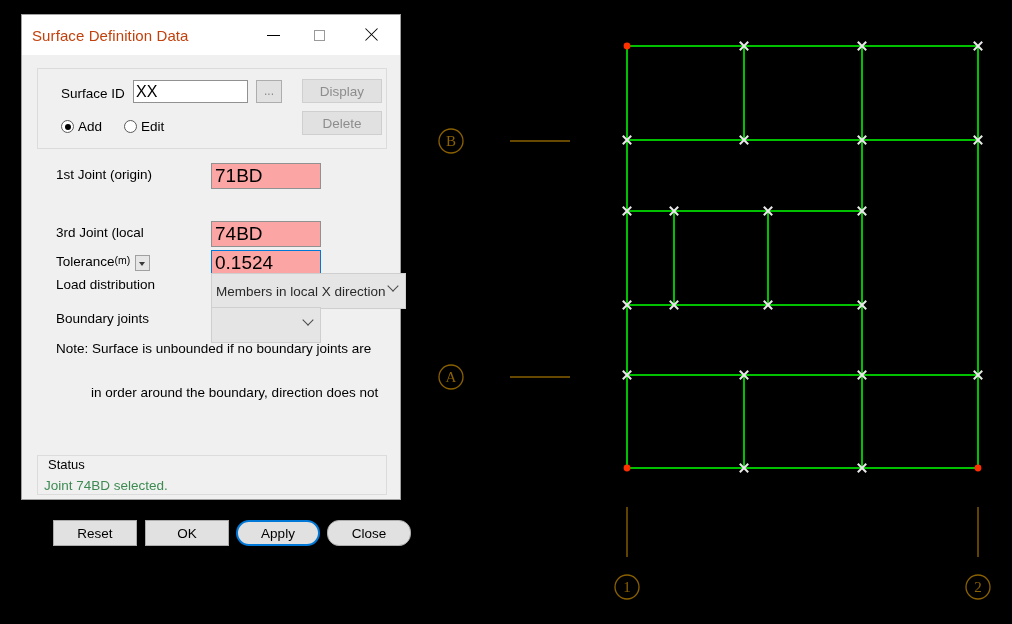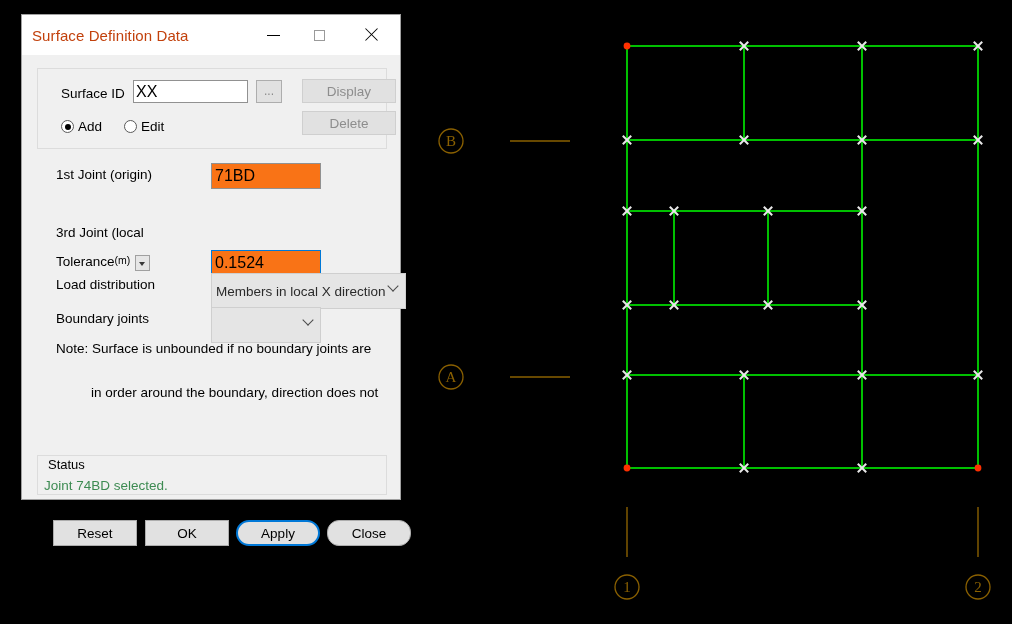--- a/index.html
+++ b/index.html
@@ -124,21 +124,21 @@
     border: 1px solid #adadad;
     color: #8a8a8a;
     font-size: 12px;
     line-height: 14px;
     text-align: center;
     box-sizing: border-box;
     padding-top: 3px;
   }
   #btn-display, #btn-delete {
     position: absolute; left: 264px;
-    width: 94px; height: 24px;
+    width: 80px; height: 24px;
     background: #e1e1e1;
     border: 1px solid #cfcfcf;
     color: #8d8d8d;
     font-size: 13.5px;
     display: flex; align-items: center; justify-content: center;
     box-sizing: border-box;
   }
   #btn-display { top: 10px; }
   #btn-delete  { top: 42px; }
 
@@ -161,23 +161,23 @@
     position: absolute; left: 19px; top: 4px;
     font-size: 13.5px; color: #000; white-space: nowrap;
   }
   .unit {
     font-size: 10.5px; vertical-align: 2px;
   }
   .ftext {
     position: absolute; left: 174px; top: 0;
     width: 110px; height: 26px;
     border: 1px solid #919191;
-    background: #f97316;
+    background: #fca5a5;
     font-family: "Liberation Sans", sans-serif;
-    font-size: 16px; color: #000;
+    font-size: 19px; color: #000;
     padding: 0 3px; box-sizing: border-box; outline: none;
   }
   .ftext.focused { border: 1.6px solid #0078d7; }
   #spin-tolerance {
     position: absolute; left: 98px; top: 5px;
     width: 15px; height: 16px;
     background: #e6e6e6; border: 1px solid #a0a0a0;
     box-sizing: border-box;
   }
   #spin-tolerance::after {
@@ -429,20 +429,21 @@
     </div>
 
     <div class="frow" style="top:108px">
       <span class="flabel">1st Joint (origin)</span>
       <input class="ftext" type="text" value="71BD" style="">
     </div>
 
 
     <div class="frow" style="top:166px">
       <span class="flabel">3rd Joint (local</span>
+      <input class="ftext" type="text" value="74BD" style="">
     </div>
 
     <div class="frow" style="top:195px">
       <span class="flabel"><span>Tolerance</span><span class="unit">(m)</span></span>
       <span id="spin-tolerance"></span>
       <input class="ftext focused" type="text" value="0.1524" style="">
     </div>
 
     <div class="frow" style="top:218px">
       <span class="flabel">Load distribution</span>

